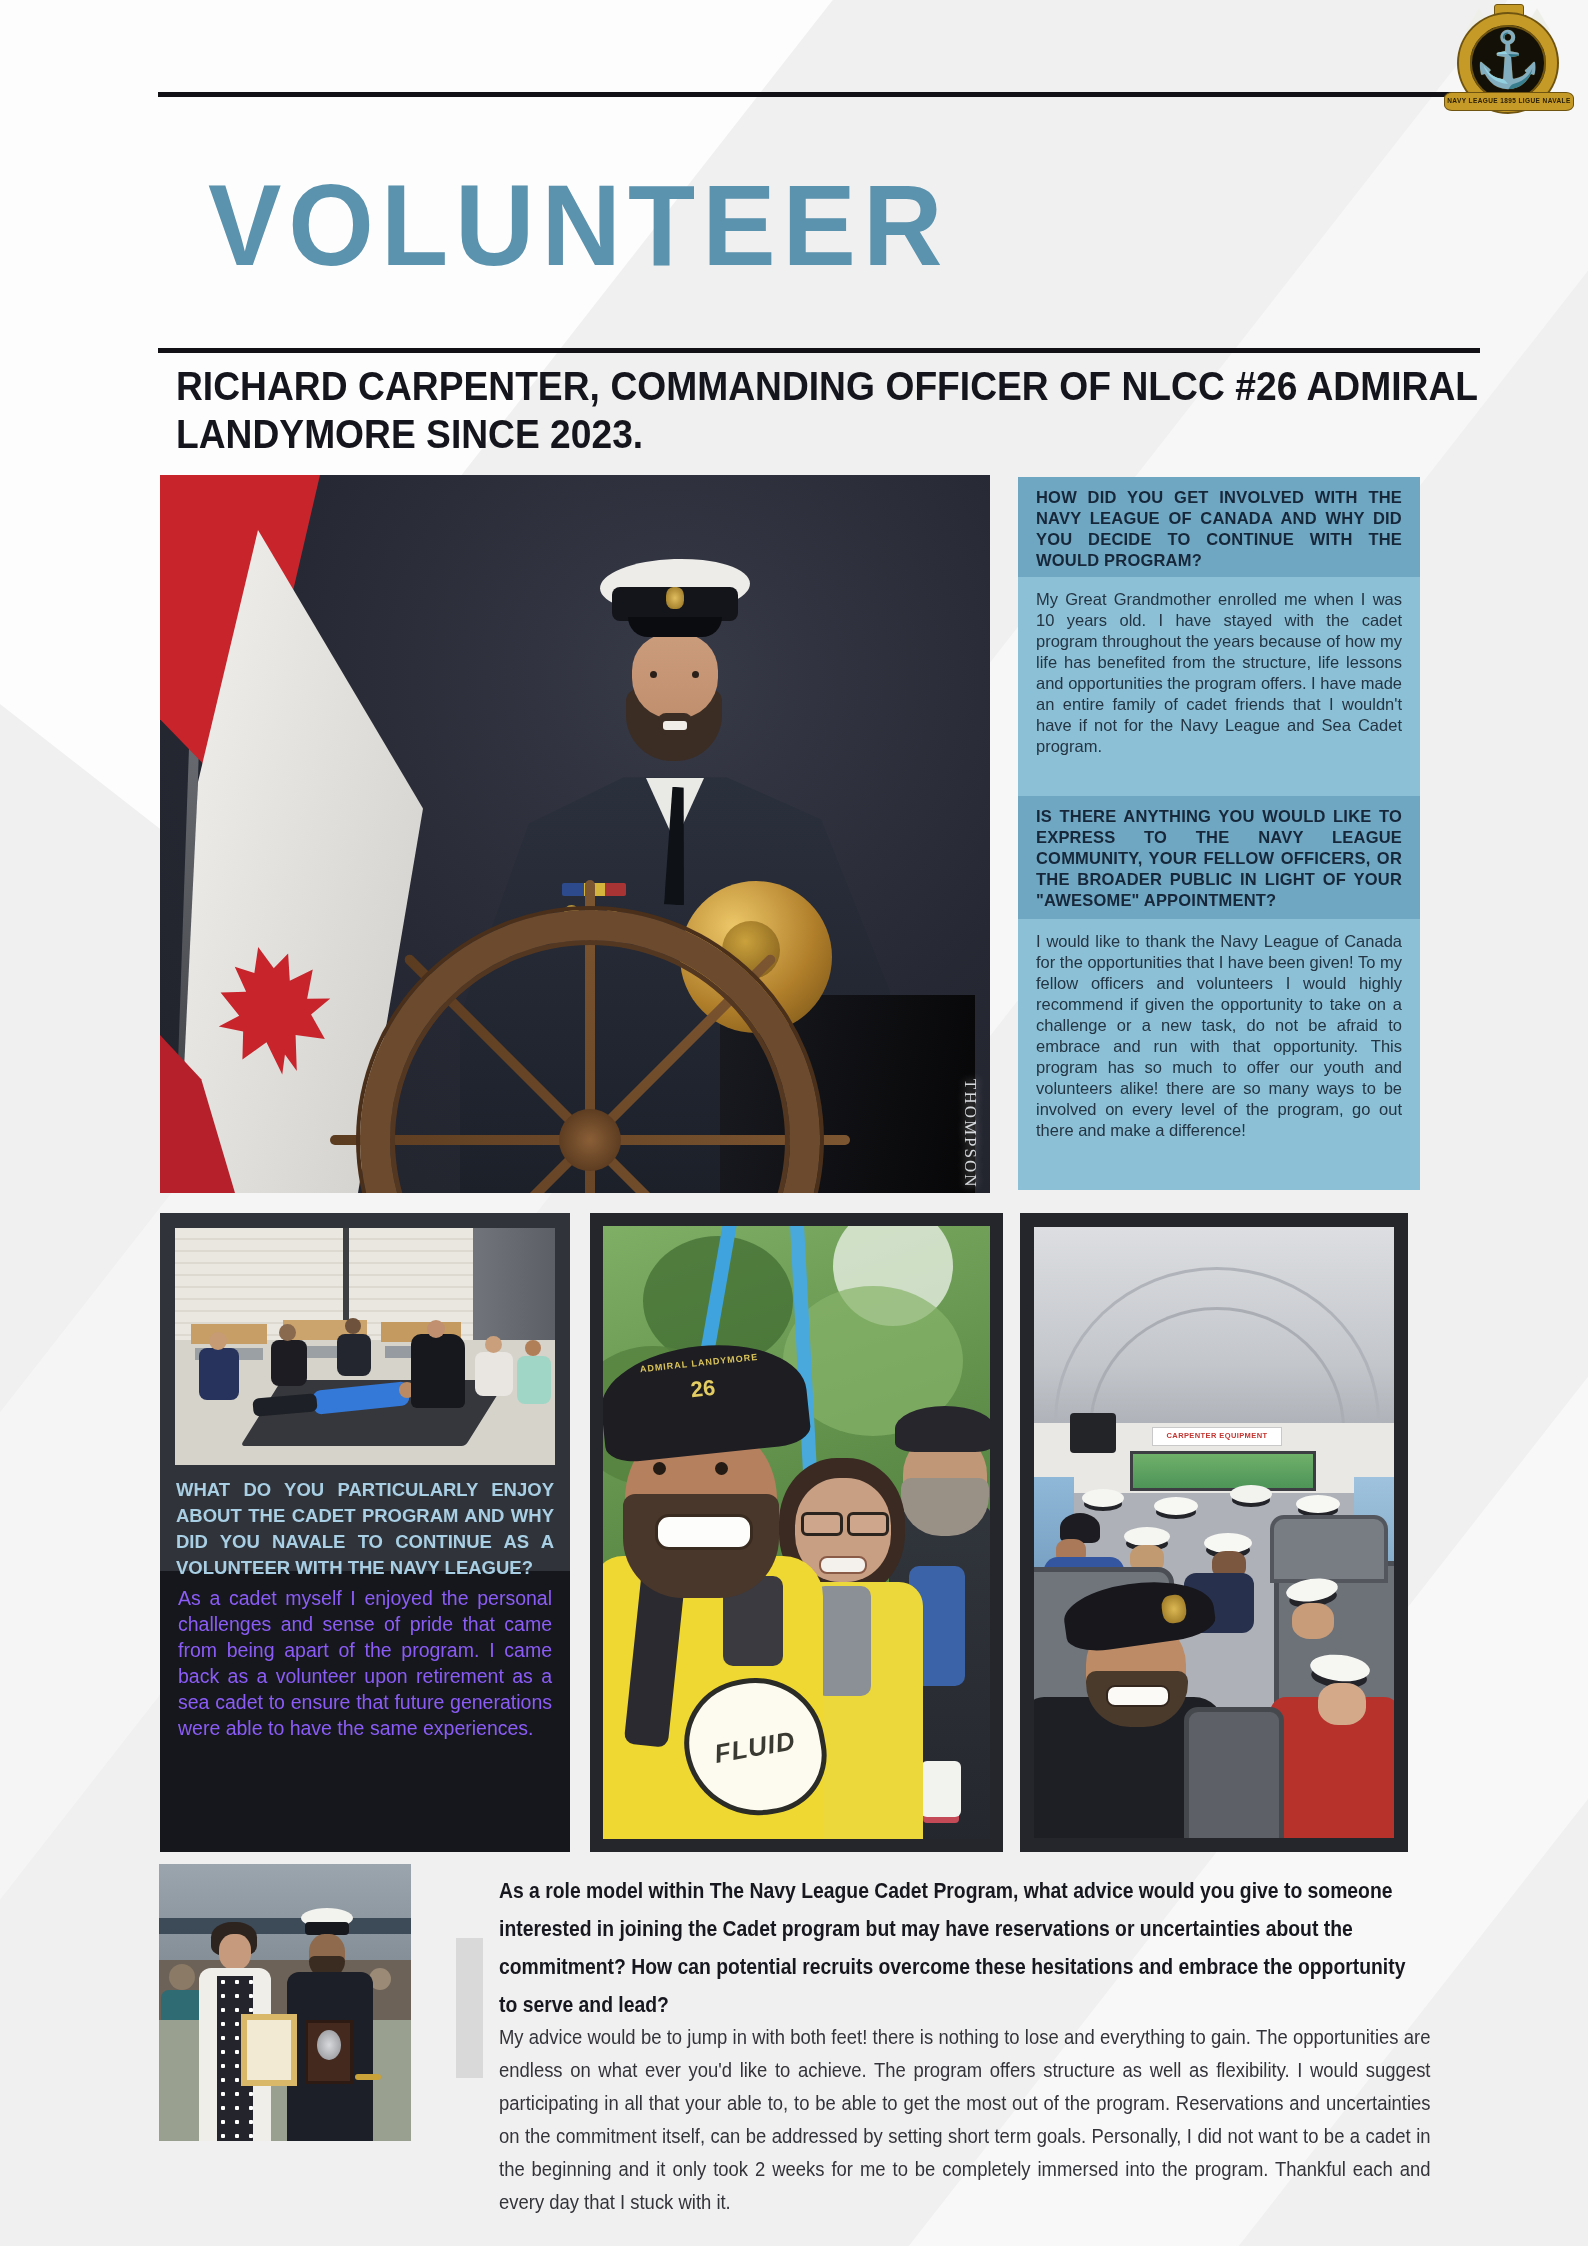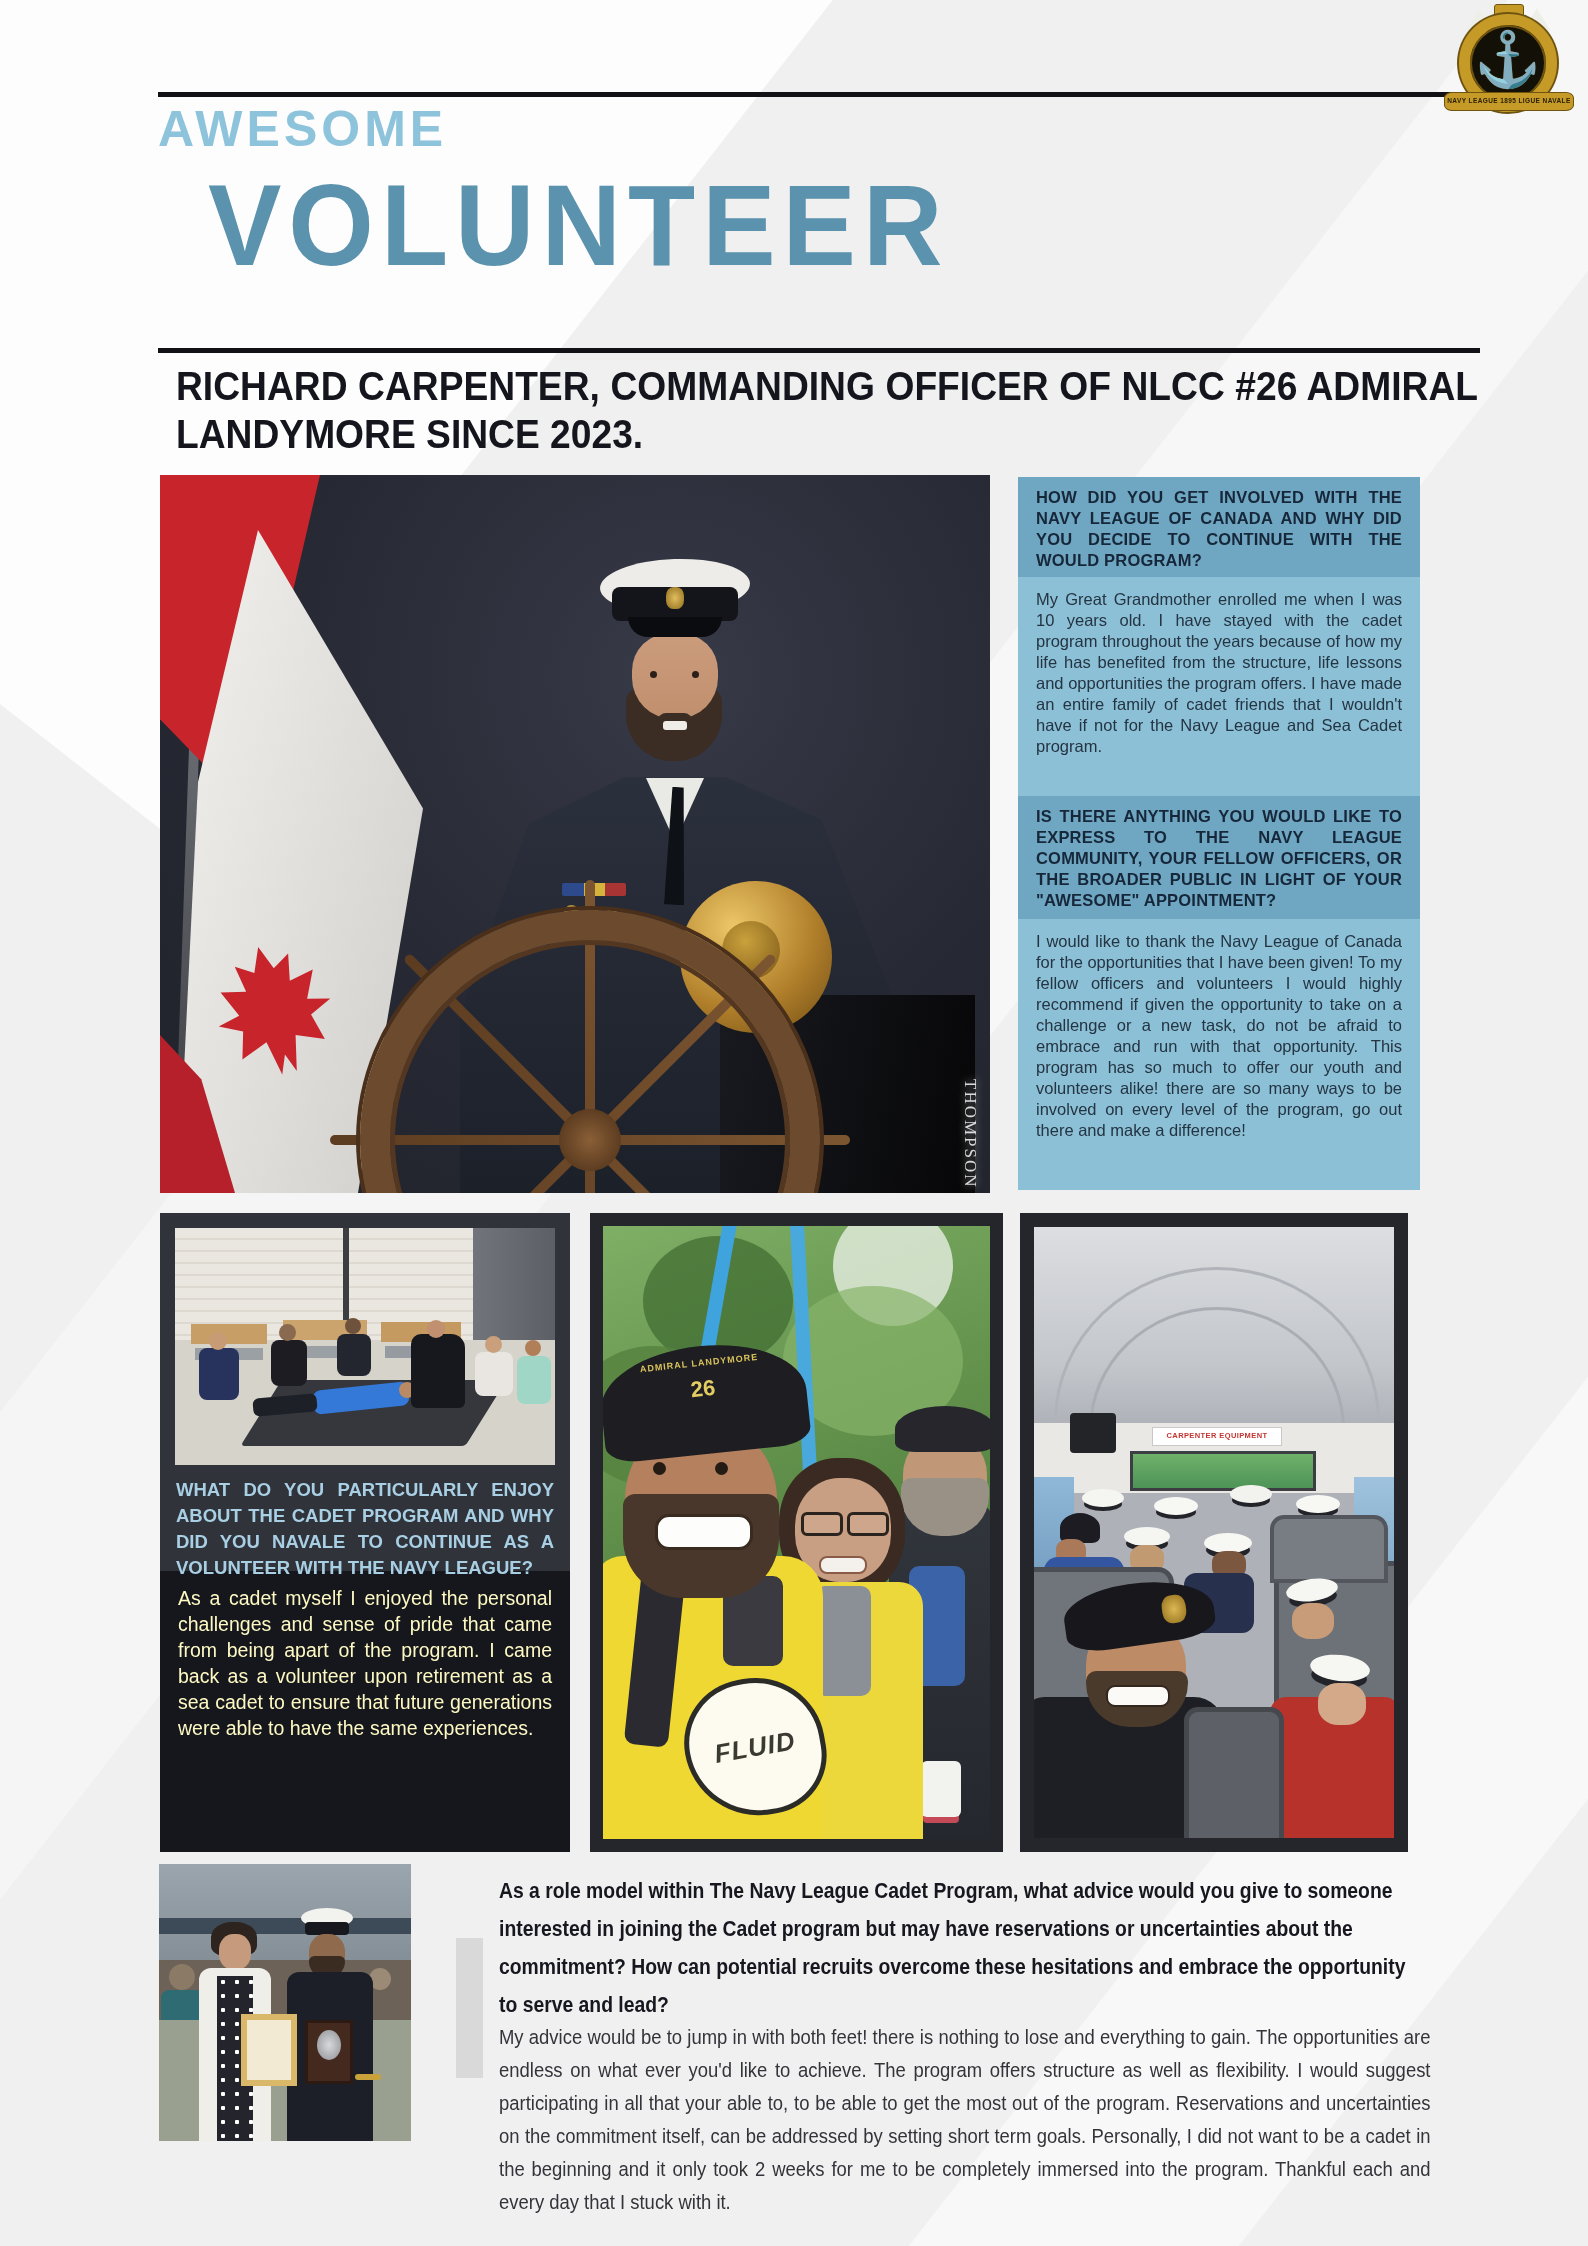--- a/index.html
+++ b/index.html
@@ -31,21 +31,21 @@
   .qacol{position:absolute;left:1018px;top:477px;width:402px;height:713px;display:flex;flex-direction:column;}
   .band{box-sizing:border-box;overflow:hidden;padding:10px 18px;}
   .band.q{background:#6fa6c1;font-weight:bold;color:#16273a;font-size:16.5px;line-height:21px;text-align:justify;letter-spacing:.2px;}
   .band.a{background:#8cc0d6;color:#243442;font-size:16.5px;line-height:21px;text-align:justify;padding:12px 18px;}
   .q1{height:100px;} .a1{height:219px;} .q2{height:123px;} .a2{height:271px;}
   
   .darkbox{position:absolute;left:160px;top:1213px;width:410px;height:639px;background:#15171d;}
   .darkbox-top{position:absolute;left:0;top:0;width:410px;height:358px;background:#30333a;}
   .db-photo{position:absolute;left:15px;top:15px;width:380px;height:237px;background:#d8d5ce;overflow:hidden;}
   .db-q{position:absolute;left:16px;top:264px;width:378px;font-size:18.5px;line-height:26px;font-weight:bold;color:#a8cfe4;text-align:justify;}
-  .db-a{position:absolute;left:18px;top:372px;width:374px;font-size:19.5px;line-height:26px;color:#fef9c3;text-align:justify;}
+  .db-a{position:absolute;left:18px;top:372px;width:374px;font-size:19.5px;line-height:26px;color:#8b5cf6;text-align:justify;}
   
   .frame{position:absolute;box-sizing:border-box;background:#25262c;}
   .frame-mid{left:590px;top:1213px;width:413px;height:639px;padding:13px;}
   .frame-right{left:1020px;top:1213px;width:388px;height:639px;padding:14px;}
   .selfie{position:relative;width:387px;height:613px;background:linear-gradient(160deg,#7fae65 0%,#5c8c47 45%,#46703a 100%);overflow:hidden;}
   .busphoto{position:relative;width:360px;height:611px;background:#aeb2b8;overflow:hidden;}
   
   .award-photo{position:absolute;left:159px;top:1864px;width:252px;height:277px;background:#8e99a2;overflow:hidden;}
   .quote-bar{position:absolute;left:456px;top:1938px;width:27px;height:140px;background:#d9d9d9;}
   .bq{position:absolute;left:499px;top:1872px;width:1030px;font-size:21.5px;line-height:38px;font-weight:bold;color:#17171f;transform:scaleX(0.9);transform-origin:left top;}
@@ -57,21 +57,20 @@
 <body>
 
 <div class="page">
 
   <div class="streak s1"></div>
   <div class="streak s2"></div>
   <div class="streak s3"></div>
   <div class="streak s4"></div>
 
   <div class="rule" style="top:92px;"></div>
-  <div class="kicker">AWESOME</div>
   <div class="bigtitle">VOLUNTEER</div>
 
   <div class="crest">
     <div class="sail" style="left:22px;"></div>
     <div class="sail" style="left:80px;"></div>
     <div class="crown"></div>
     <div class="ring"></div>
     <div class="anchor">⚓</div>
     <div class="banner">NAVY LEAGUE 1895 LIGUE NAVALE</div>
   </div>

